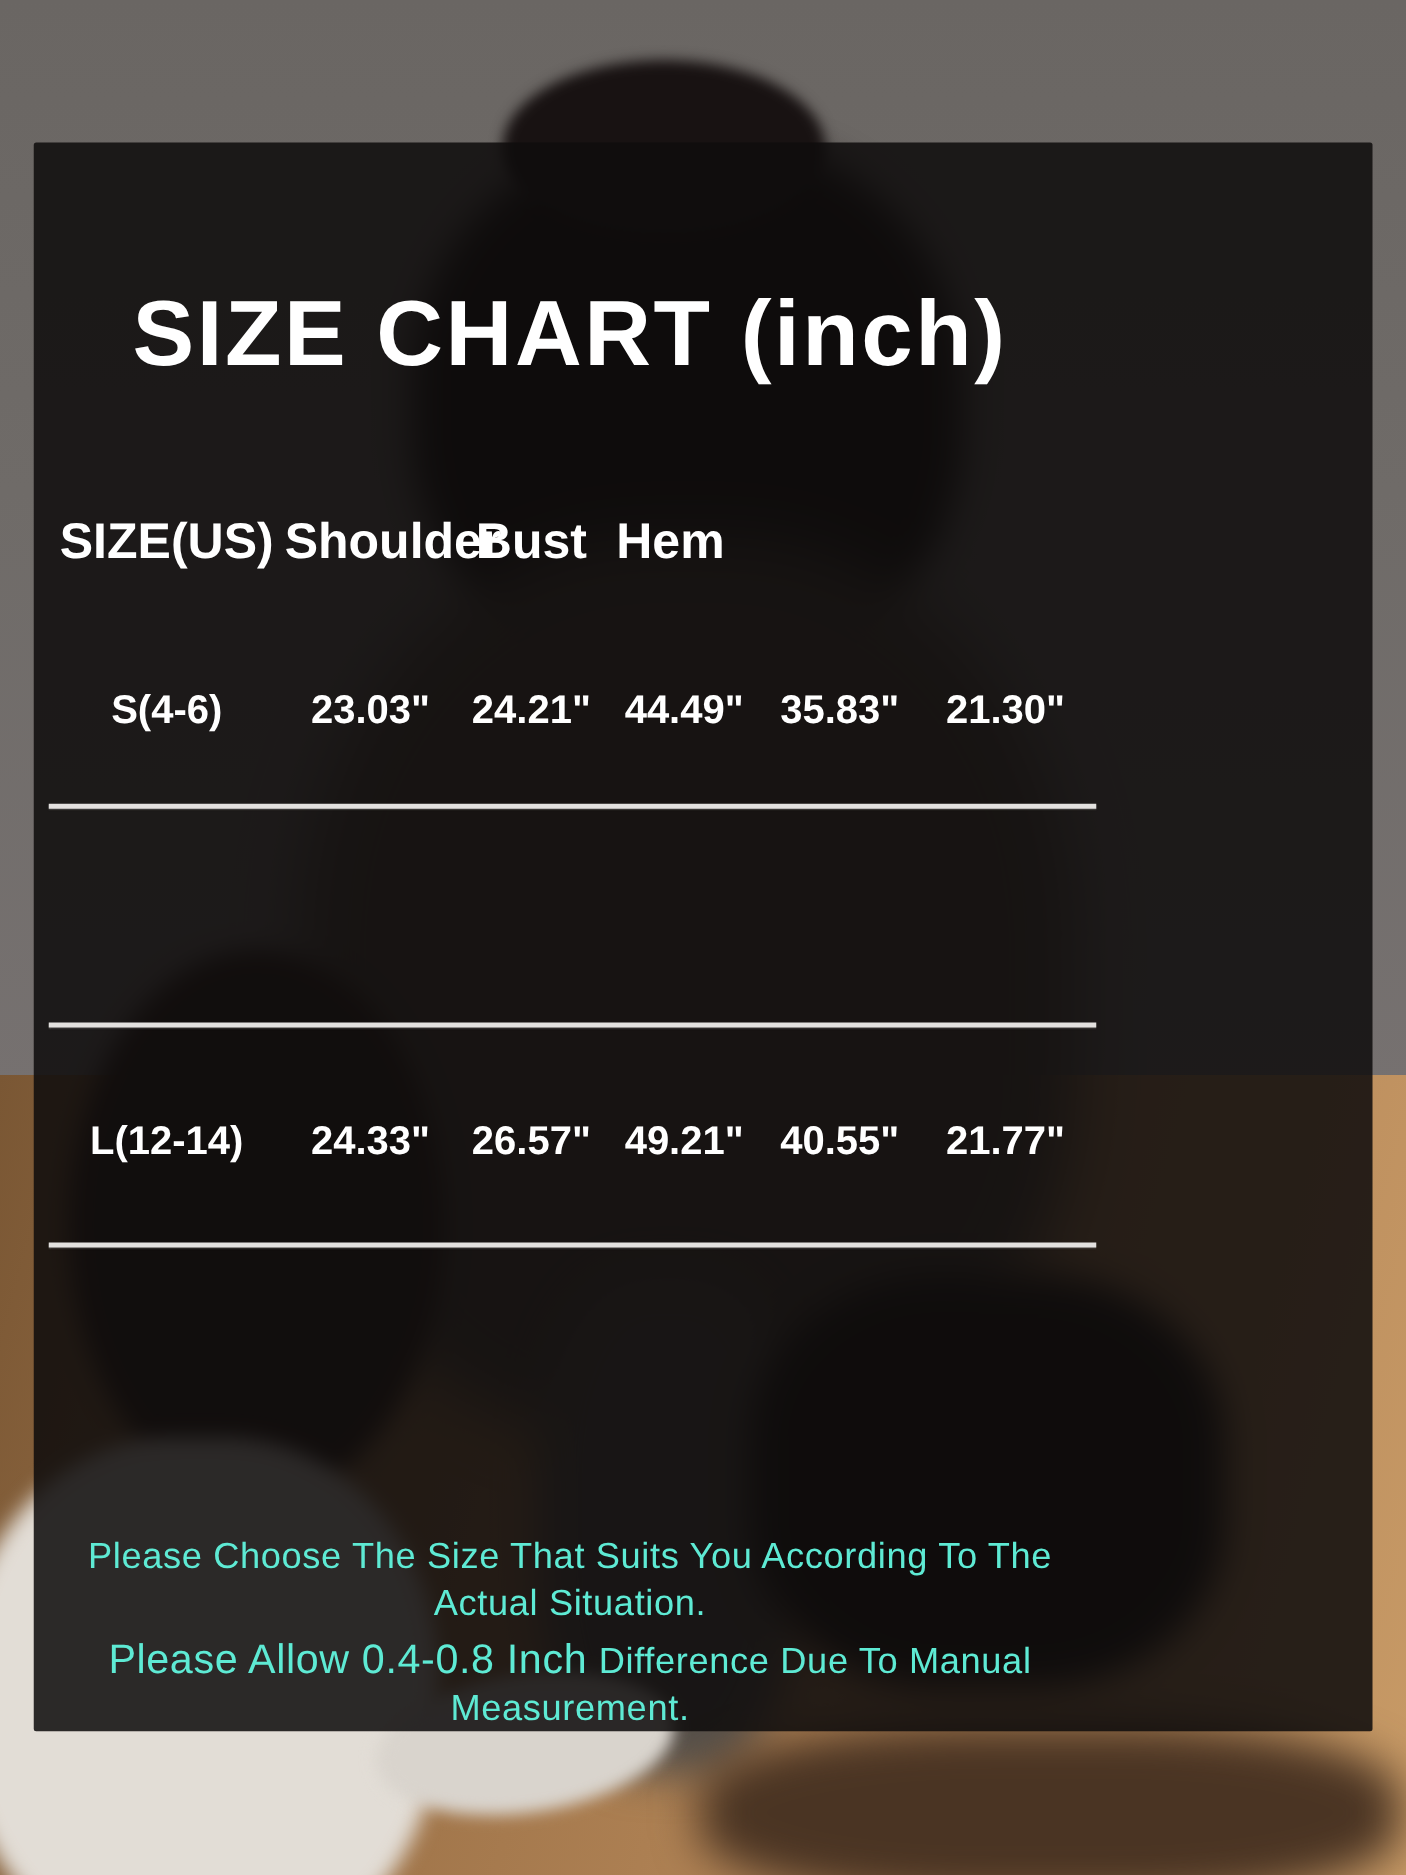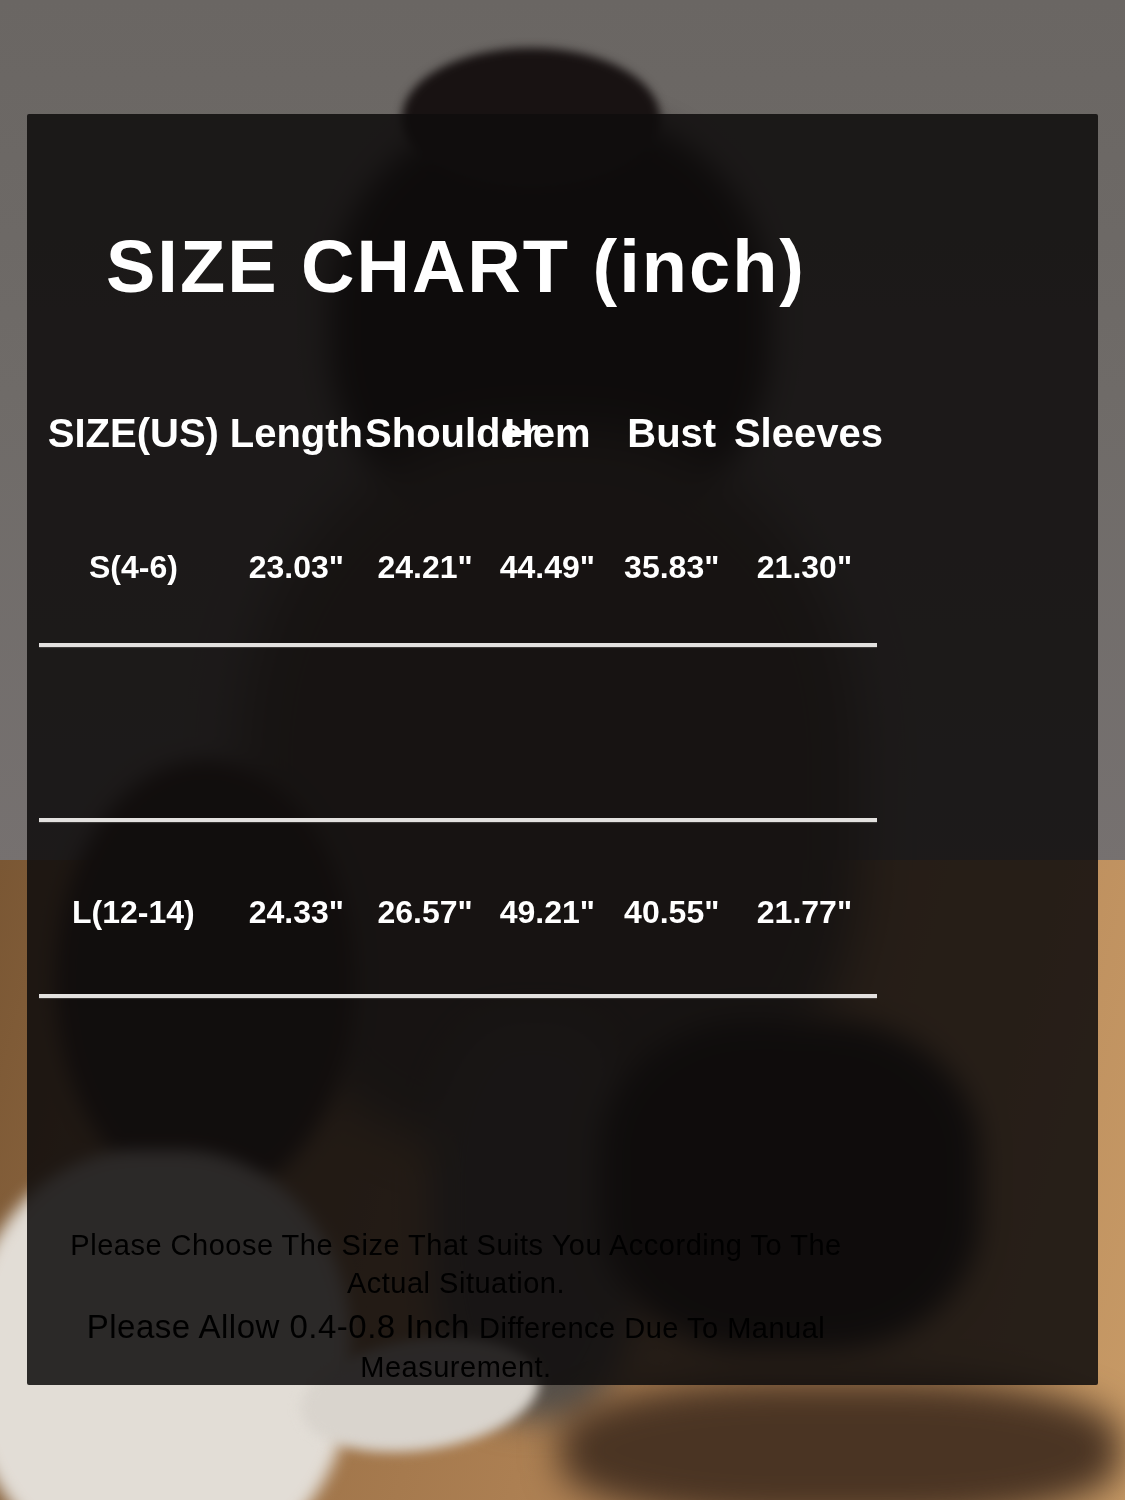--- a/index.html
+++ b/index.html
@@ -44,21 +44,21 @@
   .row.r0{top:426px;}
   .row.r1{top:596px;}
   .row.r2{top:771px;}
   .row.r3{top:936px;}
   .divider{position:absolute;left:12px;right:8px;height:4px;background:#e3e1df;
            box-shadow:0 1px 1px rgba(90,88,86,0.6);}
   .divider.d0{top:529px;}
   .divider.d1{top:704px;}
   .divider.d2{top:880px;}
   .footer{position:absolute;top:1113px;left:20px;right:20px;text-align:center;
-          font-size:29px;line-height:1.3;color:#000000;font-weight:normal;letter-spacing:0.5px;}
+          font-size:29px;line-height:1.3;color:#5eead4;font-weight:normal;letter-spacing:0.5px;}
   .footer .emph{font-size:33px;}
   .footer .rest{margin-left:0.32em;margin-top:35px;}
   .footer-line{display:block;}
   .footer-line + .footer-line{margin-top:4px;}
 </style>
 </head>
 <body>
 
 <div class="scene">
 
@@ -77,25 +77,23 @@
   </div>
 
   <div class="overlay"></div>
 
   <div class="content">
 
     <div class="title">SIZE CHART (inch)</div>
 
     <div class="row header">
       <div class="cell">SIZE(US)</div>
-      <div class="cell">Length</div>
       <div class="cell">Shoulder</div>
+      <div class="cell">Bust</div>
       <div class="cell">Hem</div>
-      <div class="cell">Bust</div>
-      <div class="cell">Sleeves</div>
     </div>
 
     <div class="row r0">
       <div class="cell">S(4-6)</div>
       <div class="cell">23.03"</div>
       <div class="cell">24.21"</div>
       <div class="cell">44.49"</div>
       <div class="cell">35.83"</div>
       <div class="cell">21.30"</div>
     </div>

